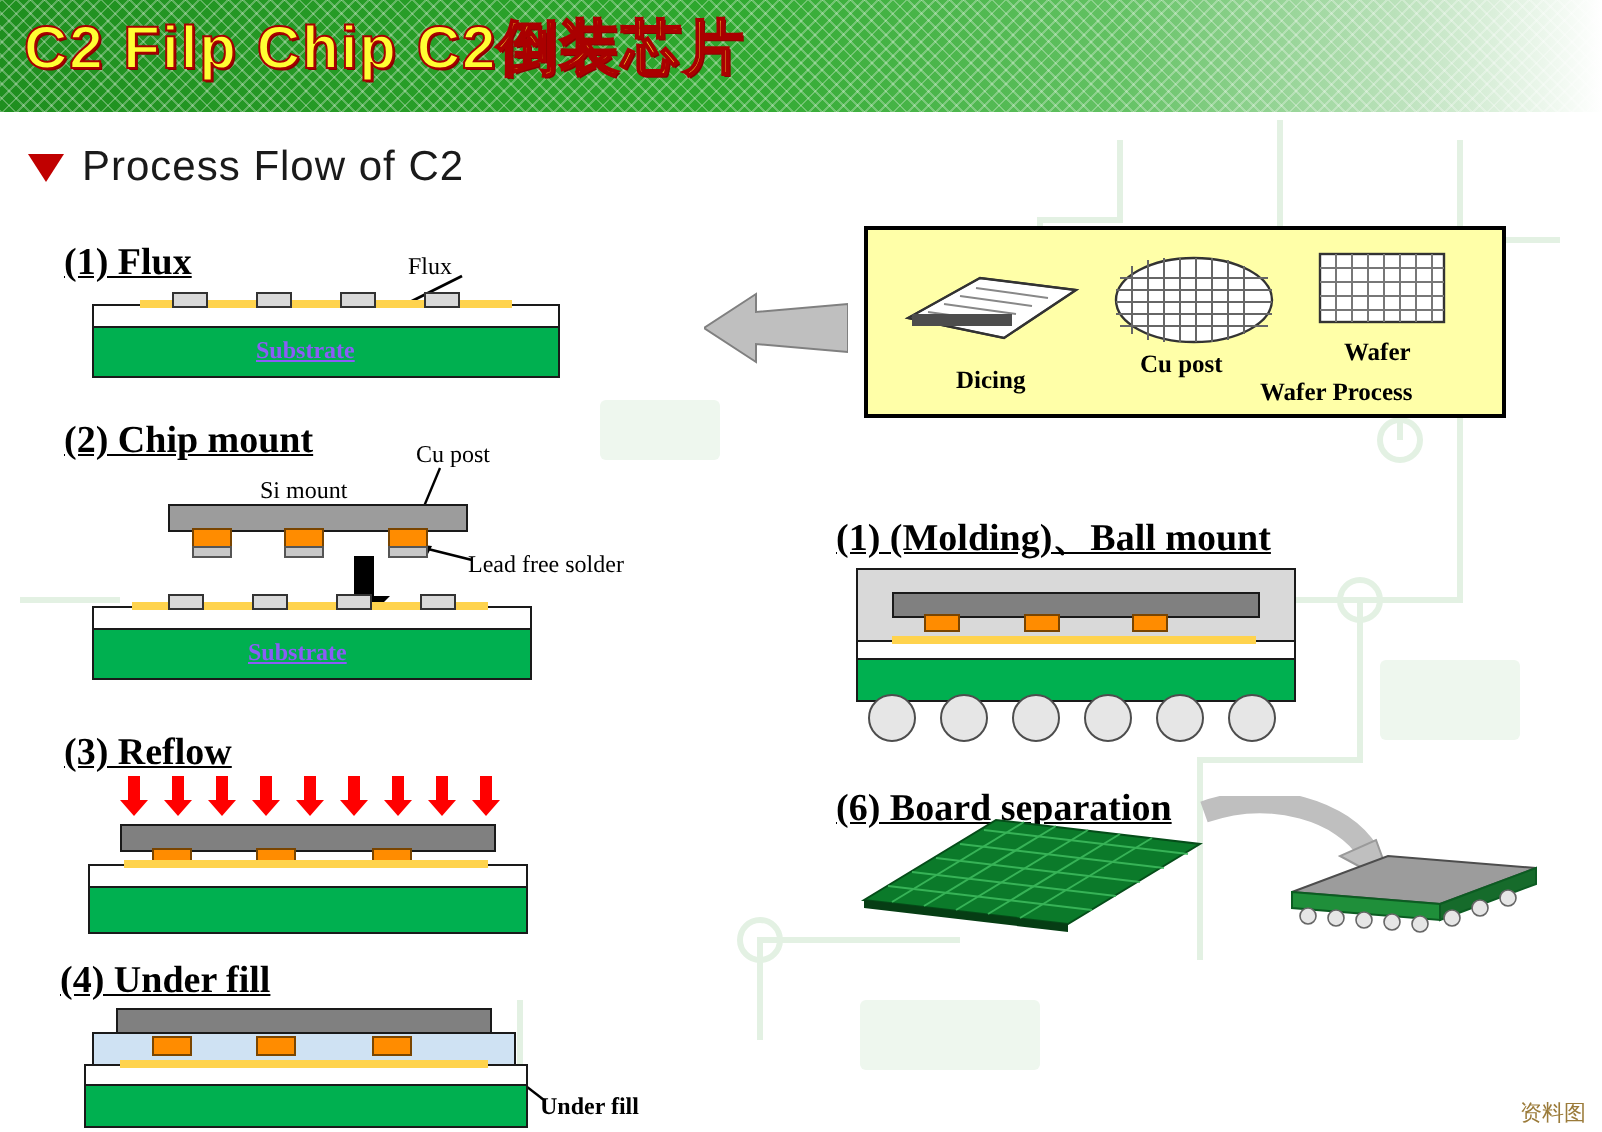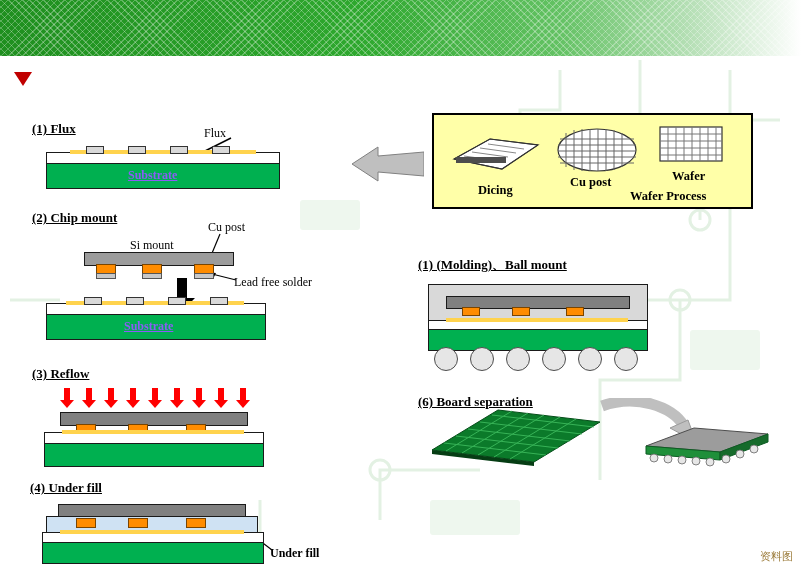--- a/index.html
+++ b/index.html
@@ -45,21 +45,21 @@
     border-left:9px solid transparent;border-right:9px solid transparent;
     border-top:14px solid #c00000;
   }
   .section-head .label{
     font-size:21px;color:#1a1a1a;letter-spacing:.5px;
   }
   
   .step-label{
     position:absolute;
     font-family:"Liberation Serif", serif;
-    font-size:13px;font-weight:bold;color:#000;
+    font-size:19px;font-weight:bold;color:#000;
     text-decoration:underline;
     white-space:nowrap;
   }
   .callout{
     position:absolute;
     font-family:"Liberation Serif", serif;
     font-size:12px;color:#000;white-space:nowrap;
   }
   .callout.bold{font-weight:bold;}
   .sub-text{
@@ -119,24 +119,26 @@
   </g>
   <g fill="#eef7ee">
     <rect x="690" y="330" width="70" height="40" rx="3"></rect>
     <rect x="300" y="200" width="60" height="30" rx="3"></rect>
     <rect x="430" y="500" width="90" height="35" rx="3"></rect>
   </g>
 </svg>
 
 <div class="titlebar">
   <div class="hatch"></div>
+  <div class="title-text">C2 Filp Chip  C2倒装芯片</div>
 </div>
 
 <div class="section-head">
   <div class="tri"></div>
+  <div class="label">Process Flow of C2</div>
 </div>
 
 <div class="step-label" style="left:32px;top:121px;">(1) Flux</div>
 <div class="callout" style="left:204px;top:126px;">Flux</div>
 <svg class="abs" style="left:185px;top:136px;" width="50" height="26">
   <line x1="46" y1="2" x2="6" y2="22" stroke="#000" stroke-width="1.4"></line>
   <polygon points="0,26 10,17 7,23" fill="#000"></polygon>
 </svg>
 <div>
   <div class="abs pcb-top" style="left:46px;top:152px;width:232px;height:11px;"></div>

